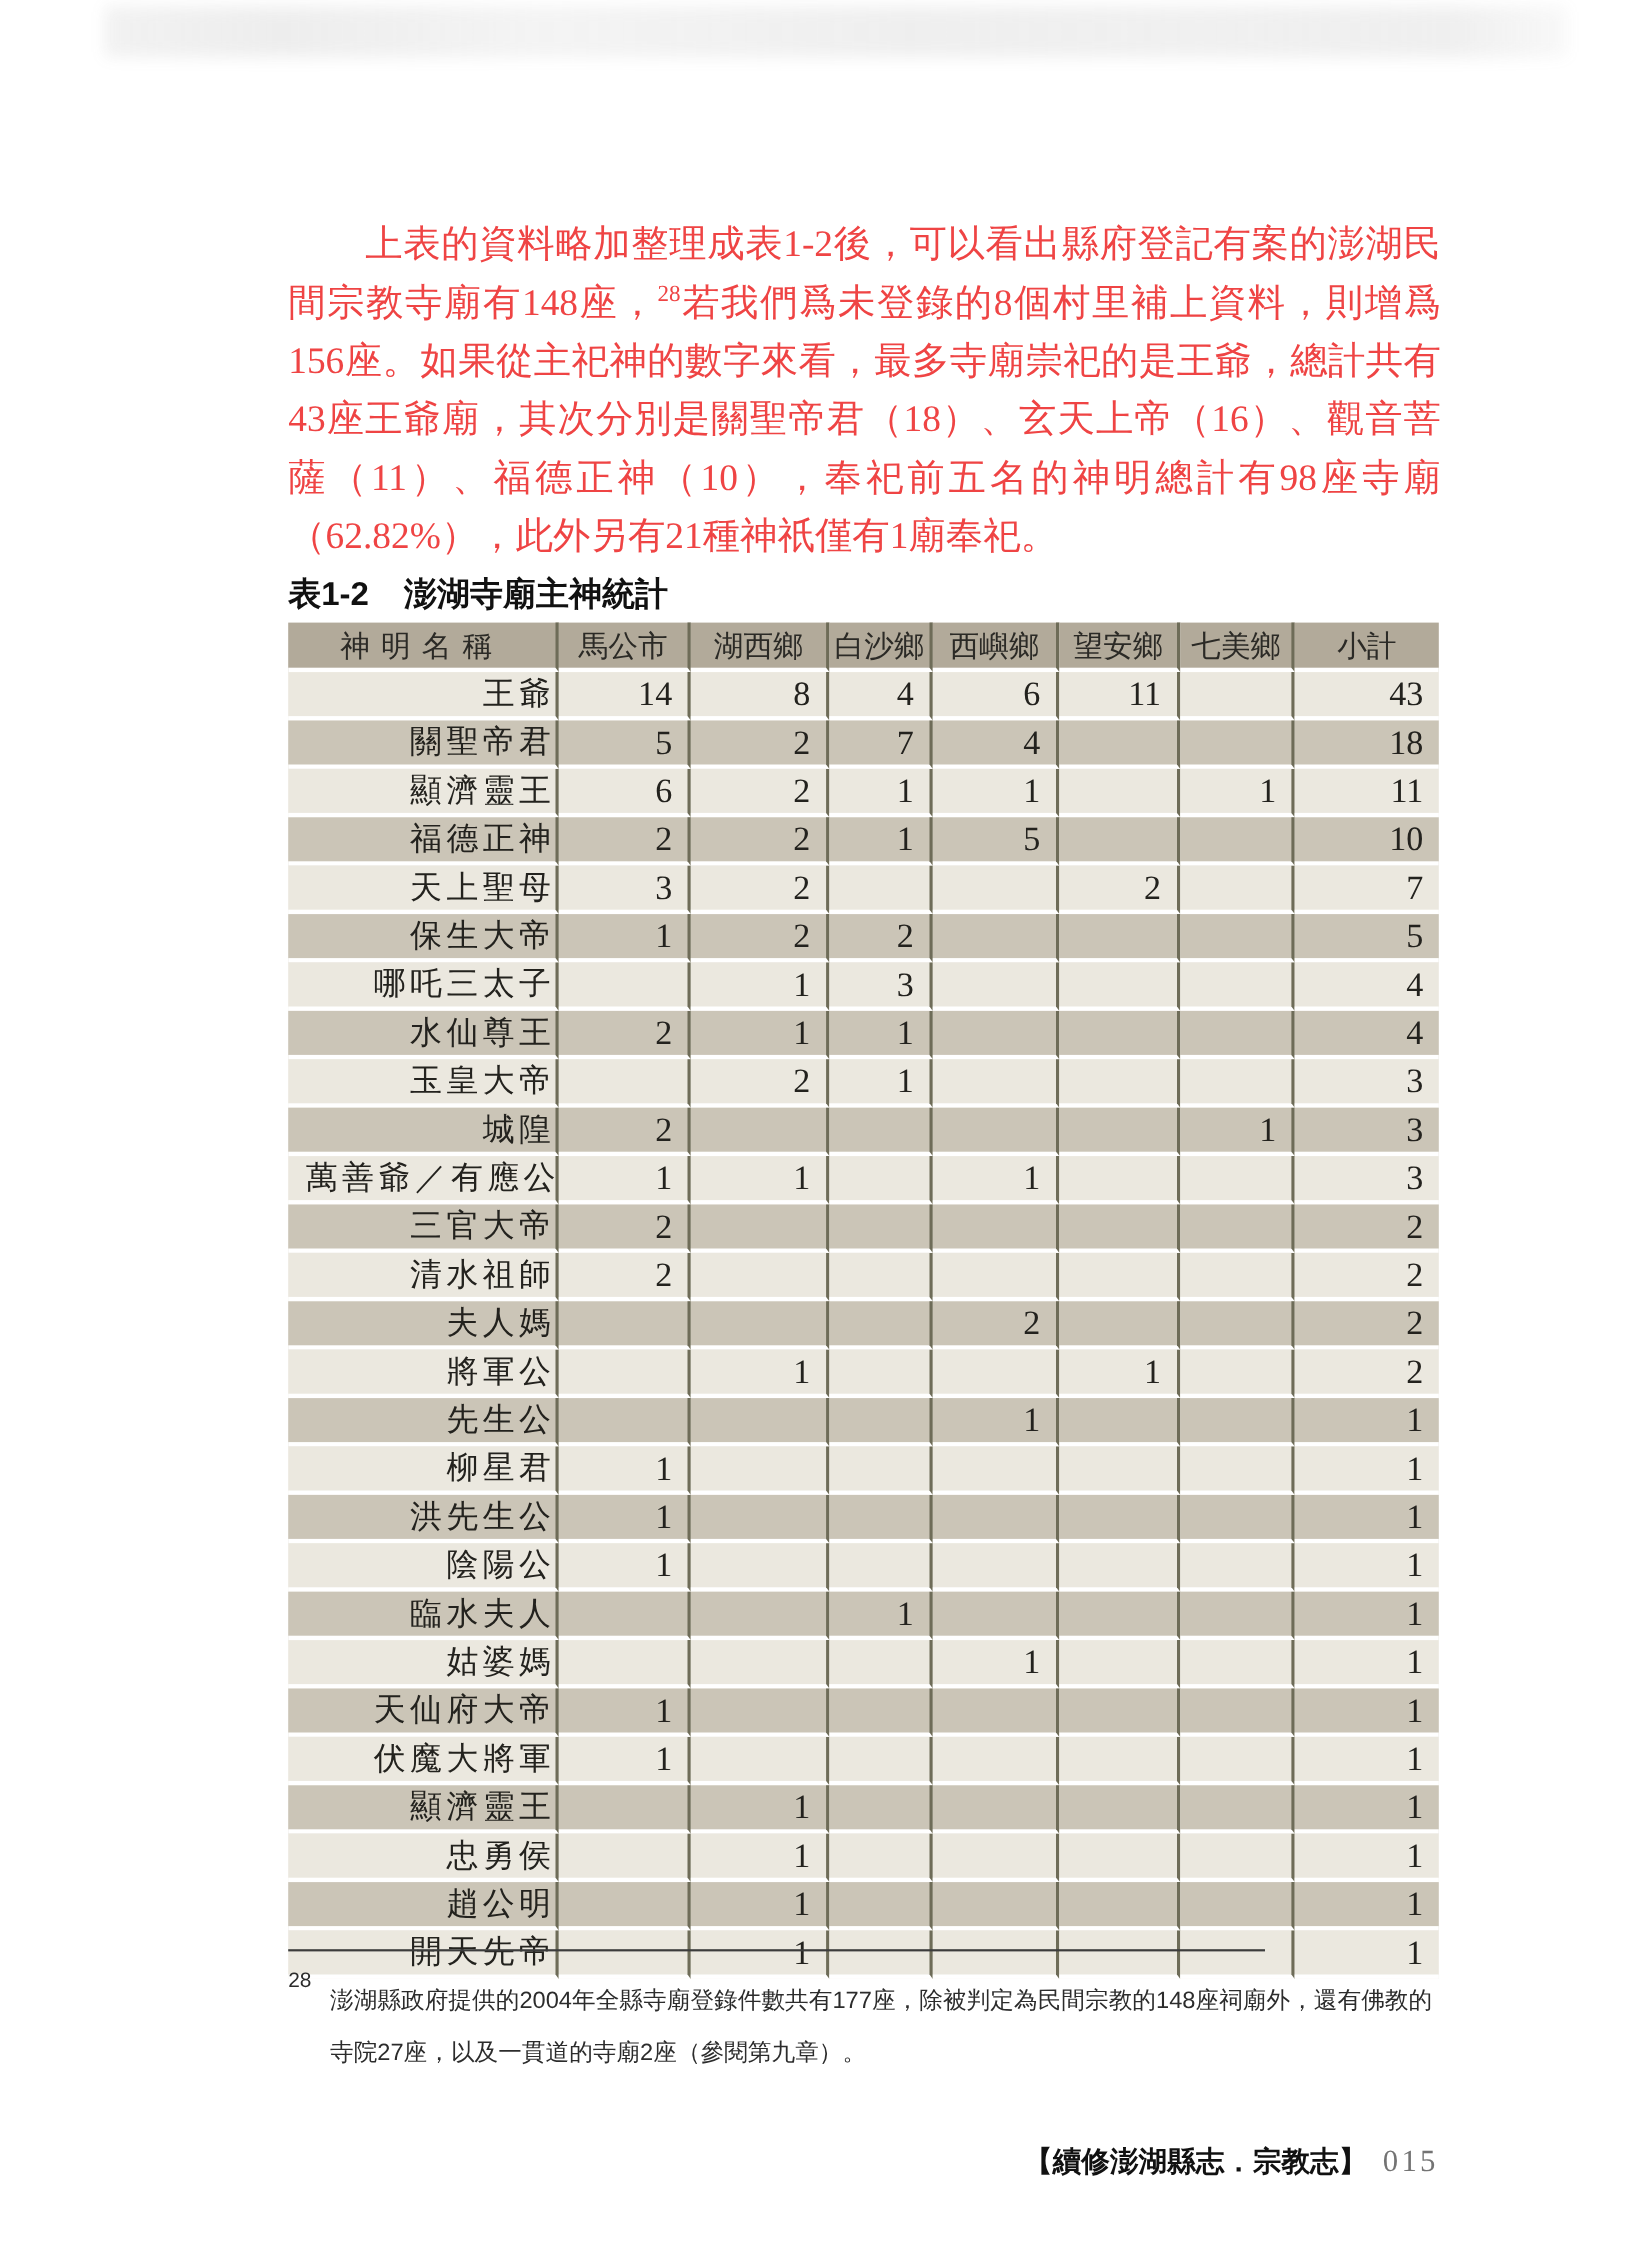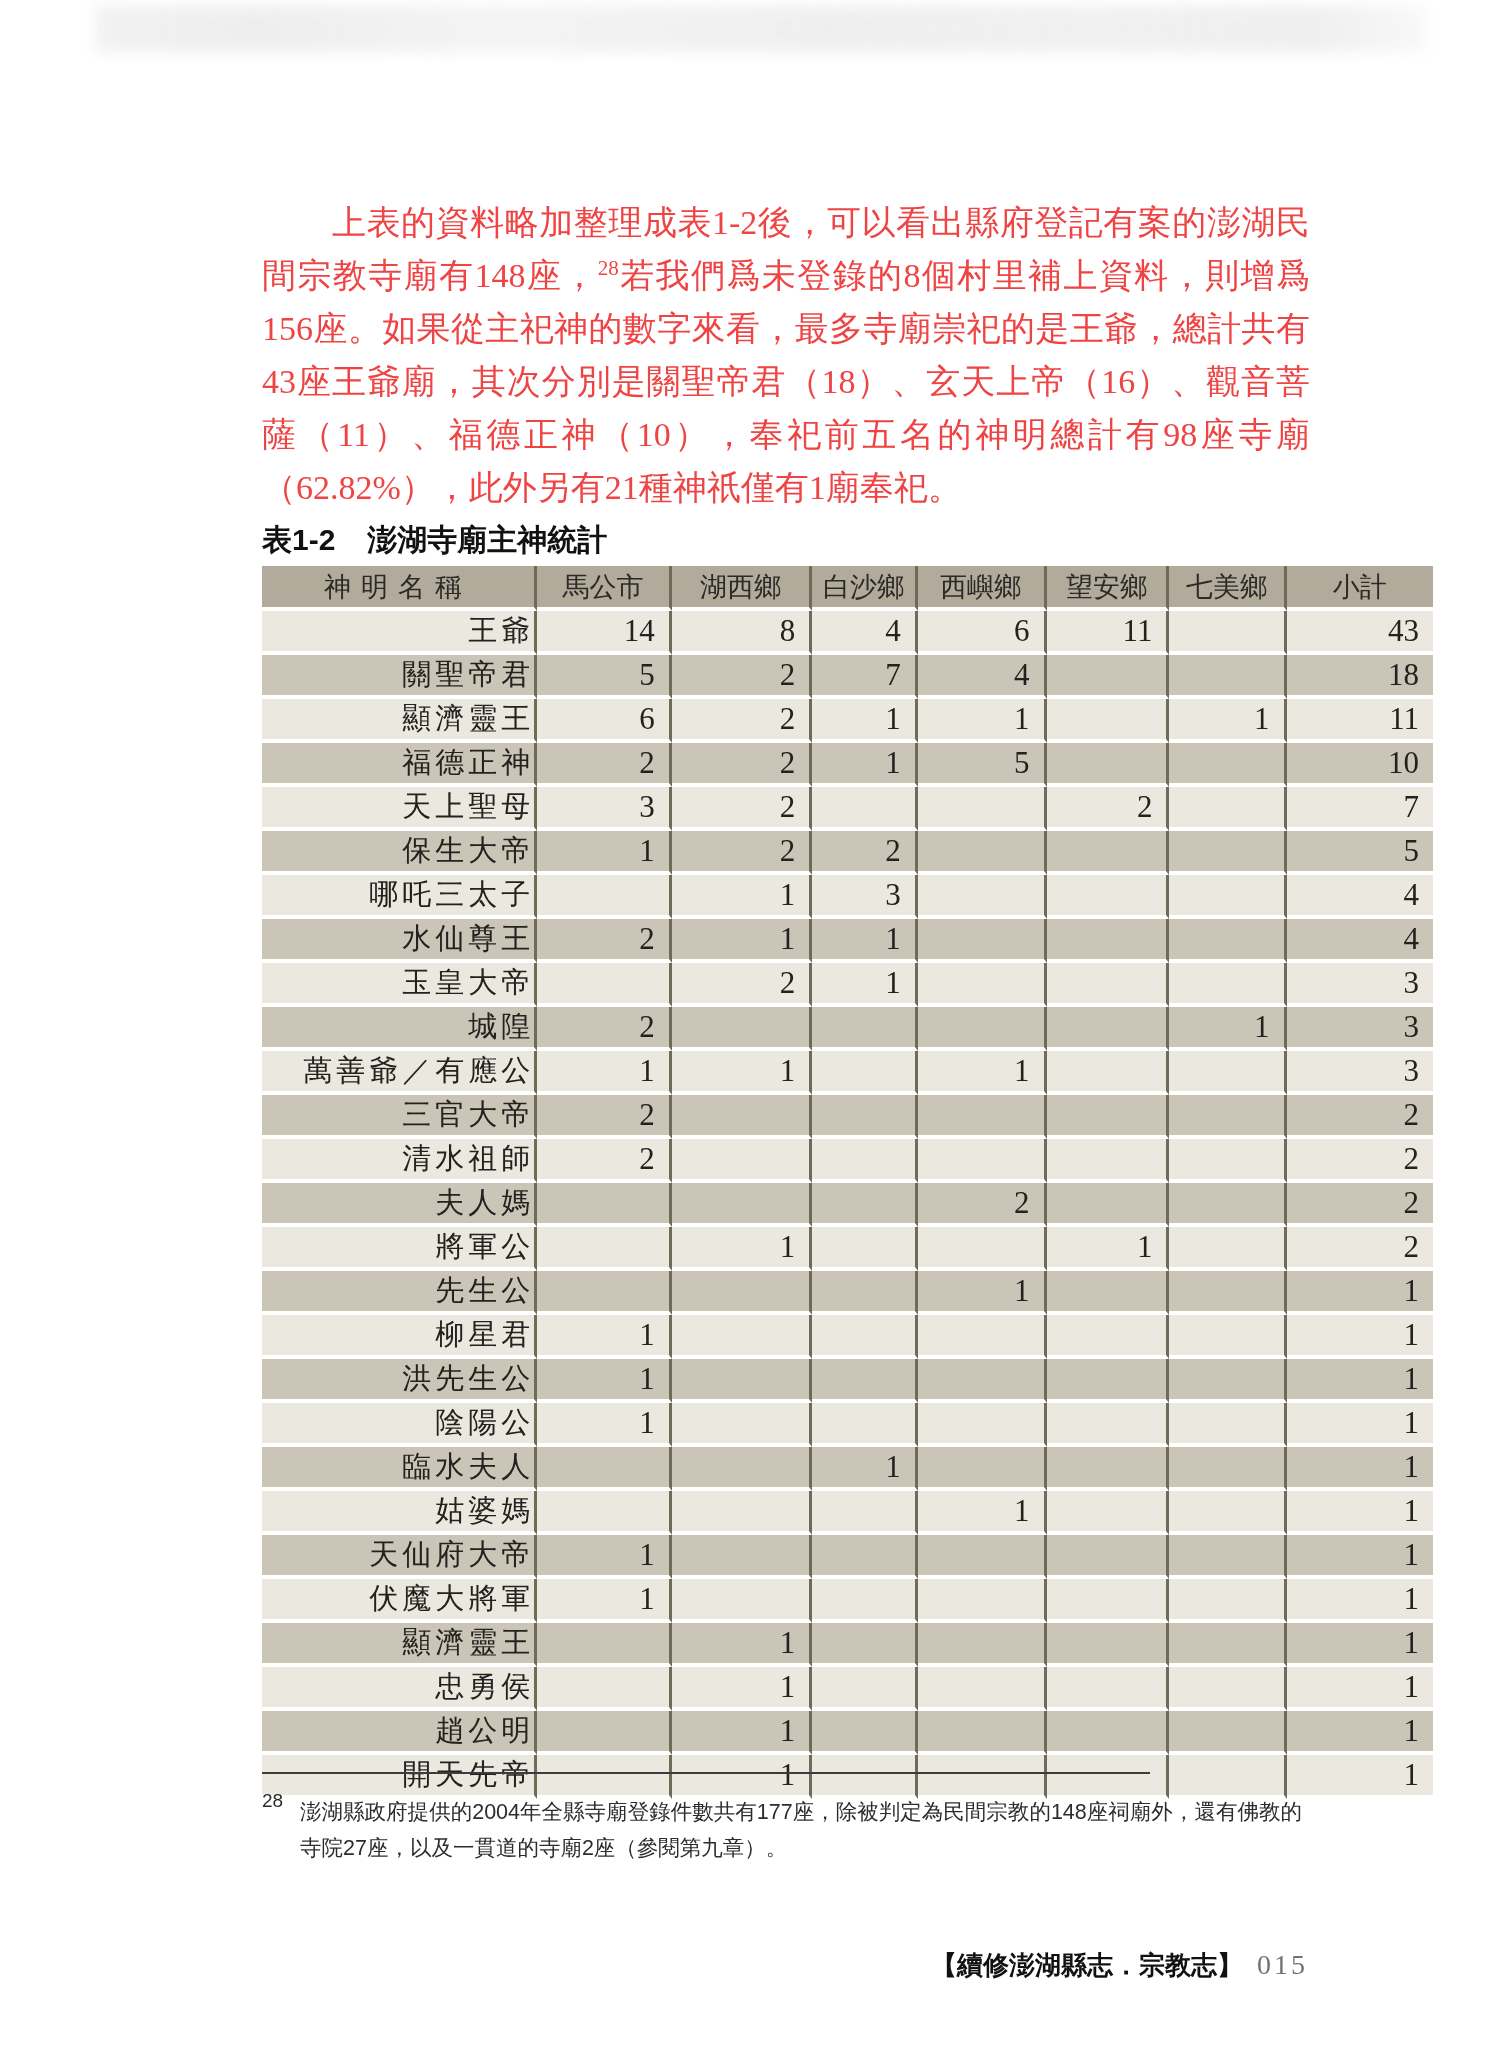--- a/index.html
+++ b/index.html
@@ -49,21 +49,21 @@
     font-family: "Liberation Sans", "DejaVu Sans", sans-serif;
     font-weight: bold;
     font-size: 30px;
     color: #111;
   }
   .table-title .tbl-label { margin-right: 32px; }
 
   table.deity-table {
     position: absolute;
     top: 566px; left: 262px;
-    width: 1171px;
+    width: 1046px;
     border-collapse: separate;
     border-spacing: 0;
     table-layout: fixed;
   }
   .deity-table th, .deity-table td {
     border-bottom: 4px solid #ffffff;
     border-right: 3px solid #6e6c58;
     vertical-align: middle;
     overflow: hidden;
     white-space: nowrap;
@@ -109,21 +109,21 @@
   }
   .footnote .fn-ref {
     position: absolute;
     left: 0; top: -4px;
     font-size: 19px;
   }
   .footnote .fn-text {
     display: block;
     padding-left: 38px;
     font-size: 21.5px;
-    line-height: 36px;
+    line-height: 48px;
     text-align: justify;
   }
 
   .footer {
     position: absolute;
     top: 1948px;
     right: 192px;
     white-space: nowrap;
   }
   .footer .footer-title {

